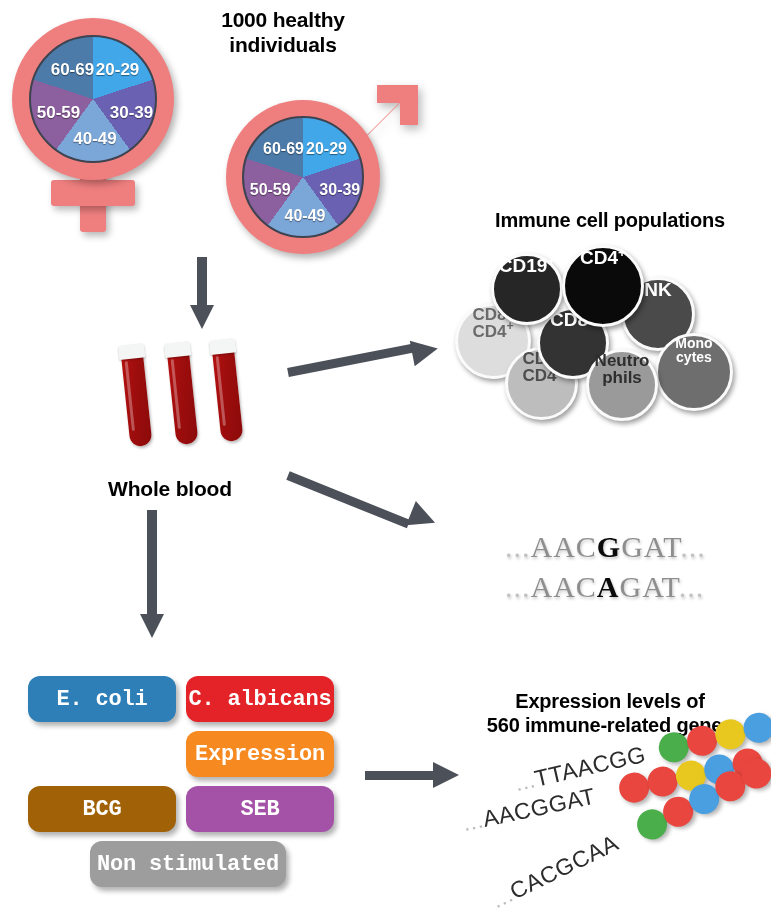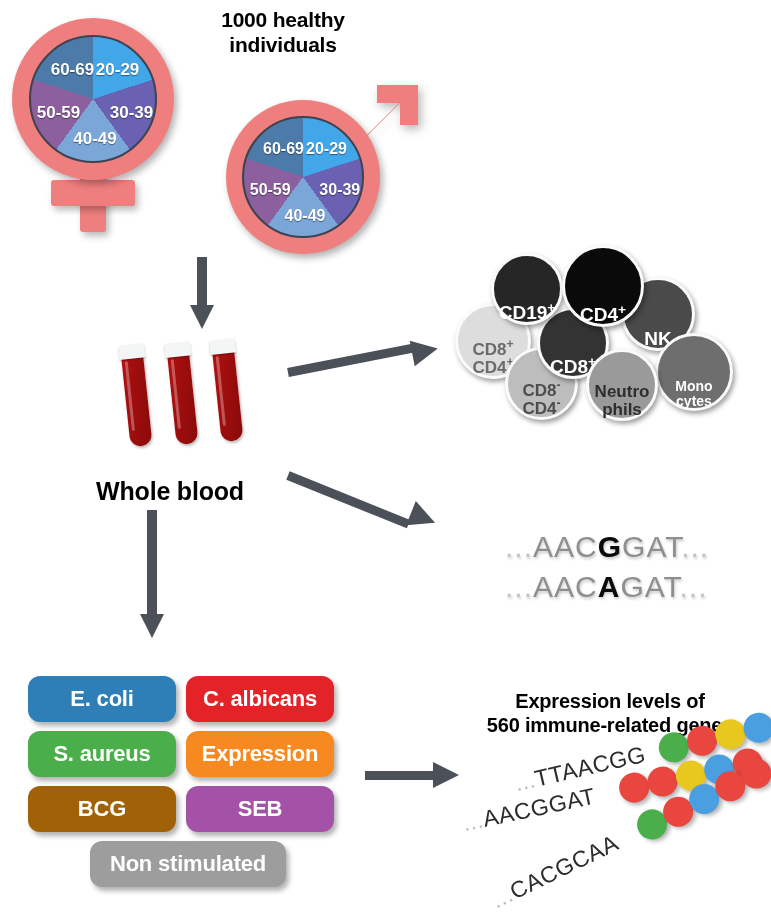--- a/index.html
+++ b/index.html
@@ -65,30 +65,30 @@
   .tube-shine {
     position:absolute; left:5px; top:16px;
     width:3px; height:70px; background:rgba(255,255,255,.30);
     border-radius:2px;
   }
 
   
   .cell {
     position:absolute; border-radius:50%;
     border:3px solid #fbfbfb;
-    display:flex; align-items:flex-end; justify-content:center;
+    display:flex; align-items:flex-start; justify-content:center;
     text-align:center; font-weight:bold; line-height:1.02;
     box-shadow: 2px 3px 5px rgba(0,0,0,.38);
   }
   .cell sup { font-size:.72em; vertical-align:super; line-height:0; }
 
   
   .snp-row {
     position:absolute;
-    font-family:Liberation Sans, sans-serif;
+    font-family:Liberation Serif, serif;
     font-size:30px; letter-spacing:1px; white-space:nowrap;
     color:#b9b9b9;
     text-shadow: 1px 2px 3px rgba(0,0,0,.22);
   }
   .snp-row .dim { color:#c3c3c3; }
   .snp-row .mid { color:#8e8e8e; }
   .snp-row .hi  { color:#0a0a0a; font-weight:bold; }
 
   
   .pill {
@@ -171,21 +171,21 @@
       <div class="tube-body"></div>
       <div class="tube-shine"></div>
       <div class="tube-glass"></div>
     </div>
     <div class="tube" style="left:105px; top:5px; transform:rotate(-6deg);">
       <div class="tube-body"></div>
       <div class="tube-shine"></div>
       <div class="tube-glass"></div>
     </div>
   </div>
-  <div class="abs heading" style="left:80px; top:477px; width:180px; font-size:25px; text-align:center;">Whole blood</div>
+  <div class="abs heading" style="left:80px; top:477px; width:180px; font-size:21px; text-align:center;">Whole blood</div>
 
   <div class="abs" style="left:288px; top:330px; width:170px; height:60px;">
     <div class="arrow-line" style="left:0; top:38px; width:130px; height:9px; transform:rotate(-11deg);"></div>
     <div class="abs" style="left:124px; top:8px; width:0; height:0;
                 border-top:13px solid transparent; border-bottom:13px solid transparent;
                 border-left:26px solid #4b5059; transform:rotate(-11deg);"></div>
   </div>
 
   <div class="abs" style="left:288px; top:455px; width:175px; height:100px;">
     <div class="arrow-line" style="left:0; top:16px; width:130px; height:9px; transform:rotate(22deg);"></div>
@@ -194,20 +194,21 @@
                 border-left:26px solid #4b5059; transform:rotate(22deg);"></div>
   </div>
 
   <div class="abs" style="left:139px; top:510px; width:26px; height:130px;">
     <div class="abs" style="left:8px; top:0; width:10px; height:108px; background:#4b5059;"></div>
     <div class="abs" style="left:1px; top:104px; width:0; height:0;
                 border-left:12px solid transparent; border-right:12px solid transparent;
                 border-top:24px solid #4b5059;"></div>
   </div>
 
+  <div class="abs heading" style="left:455px; top:209px; width:310px; font-size:20px;">Immune cell populations</div>
   <div class="abs" style="left:455px; top:245px; width:310px; height:175px;">
       <div class="cell" style="left: 36px; top: 8px; width: 72px; height: 72px; background: rgb(38, 38, 38); color: rgb(255, 255, 255); font-size: 19px; z-index: 8;">
         <div>CD19<sup>+</sup></div>
       </div>
       <div class="cell" style="left: 107px; top: 0px; width: 82px; height: 82px; background: rgb(10, 10, 10); color: rgb(255, 255, 255); font-size: 19px; z-index: 9;">
         <div>CD4<sup>+</sup></div>
       </div>
       <div class="cell" style="left: 0px; top: 58px; width: 76px; height: 76px; background: rgb(221, 221, 221); color: rgb(107, 107, 107); font-size: 17px; z-index: 3;">
         <div>CD8<sup>+</sup><br>CD4<sup>+</sup></div>
       </div>
@@ -228,29 +229,26 @@
       </div>
     </div>
 
   <div class="snp-row" style="left:505px; top:530px;">
     <span class="dim">...</span><span class="mid">AAC</span><span class="hi">G</span><span class="mid">GAT</span><span class="dim">...</span>
   </div>
   <div class="snp-row" style="left:505px; top:570px;">
     <span class="dim">...</span><span class="mid">AAC</span><span class="hi">A</span><span class="mid">GAT</span><span class="dim">...</span>
   </div>
 
-  <div class="abs" style="left:28px; top:676px; width:320px; height:215px;">
+  <div class="abs" style="left:28px; top:676px; width:320px; height:215px;font-family:Liberation Mono, monospace;">
       <div class="pill" style="left: 0px; top: 0px; width: 148px; height: 46px; background: rgb(46, 127, 184);">
         <span>E. coli</span>
       </div>
       <div class="pill" style="left: 158px; top: 0px; width: 148px; height: 46px; background: rgb(227, 35, 39);">
         <span>C. albicans</span>
-      </div>
-      <div class="pill" style="left: 0px; top: 55px; width: 148px; height: 46px; background: rgb(74, 174, 75);">
-        <span>S. aureus</span>
       </div>
       <div class="pill" style="left: 158px; top: 55px; width: 148px; height: 46px; background: rgb(246, 137, 31);">
         <span>Expression</span>
       </div>
       <div class="pill" style="left: 0px; top: 110px; width: 148px; height: 46px; background: #a16207;">
         <span>BCG</span>
       </div>
       <div class="pill" style="left: 158px; top: 110px; width: 148px; height: 46px; background: rgb(164, 82, 168);">
         <span>SEB</span>
       </div>

